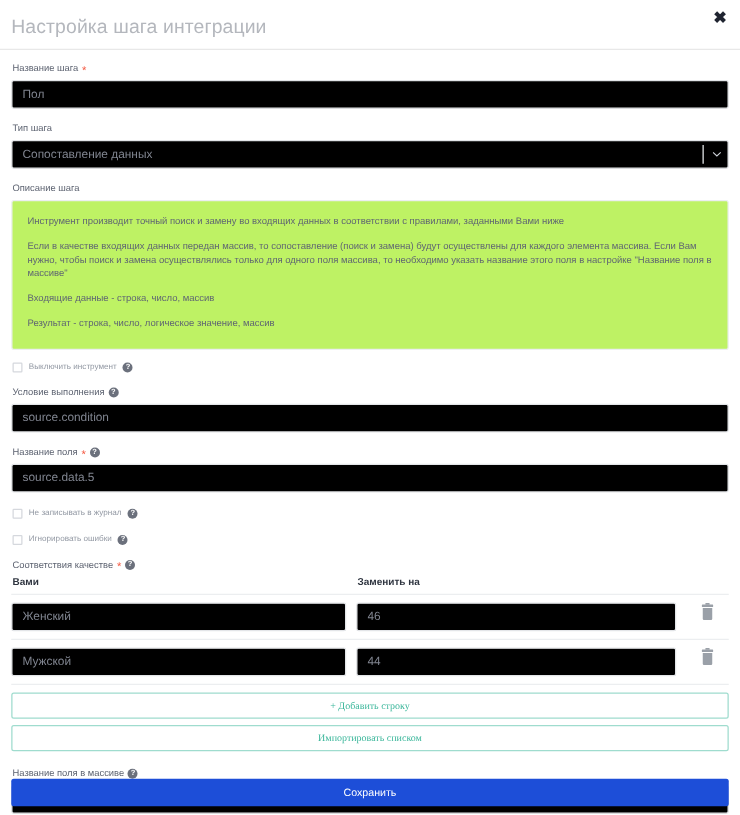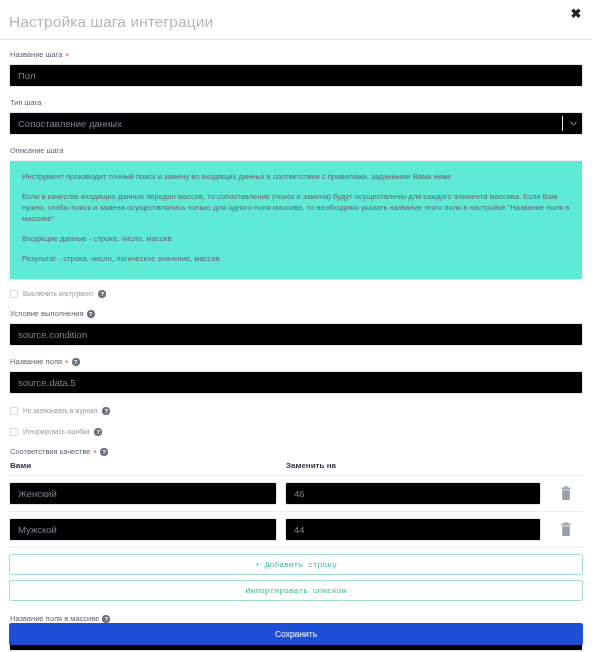--- a/index.html
+++ b/index.html
@@ -109,21 +109,21 @@
   }
   .chev {
     position: absolute;
     right: 6px; top: 9px;
     width: 7px; height: 5px;
     pointer-events: none;
   }
   .chev svg { display: block; }
   
   .desc-panel {
-    background: #5eead4;
+    background: #bef264;
     border: 1px solid #eceef0;
     border-radius: 2px;
     padding: 10px 12px 12px 12px;
   }
   .desc-panel p {
     margin: 0 0 9px 0;
     font-size: 7.6px;
     line-height: 11px;
     color: #5f6672;
   }
@@ -156,21 +156,20 @@
   }
   .tbl-head .th {
     font-size: 8px;
     font-weight: 700;
     color: #2f3540;
   }
   .th-find { width: 276px; }
   .th-replace { flex: 1; }
   .maprow {
     display: flex;
-    align-items: center;
     gap: 8px;
     border-top: 1px solid #eceef0;
     padding: 6px 0;
   }
   .maprow .col-find { width: 268px; flex: 0 0 268px; }
   .maprow .col-rep  { flex: 1 1 auto; }
   .maprow .col-act  { width: 34px; flex: 0 0 34px; display:flex; justify-content:center; }
   .trash {
     width: 14px; height: 16px;
     cursor: pointer;
@@ -182,21 +181,21 @@
     display: block;
     width: 100%;
     height: 21px;
     line-height: 19px;
     text-align: center;
     border: 1px solid #9fdcce;
     border-radius: 2px;
     background: #fff;
     color: #3cb79b;
     font-size: 8px;
-    font-family: Liberation Mono, monospace;
+    font-family: Liberation Serif, serif;
     cursor: pointer;
     padding: 0;
     margin-bottom: 5px;
   }
   .btn-save {
     display: block;
     width: 100%;
     height: 22px;
     line-height: 22px;
     text-align: center;

